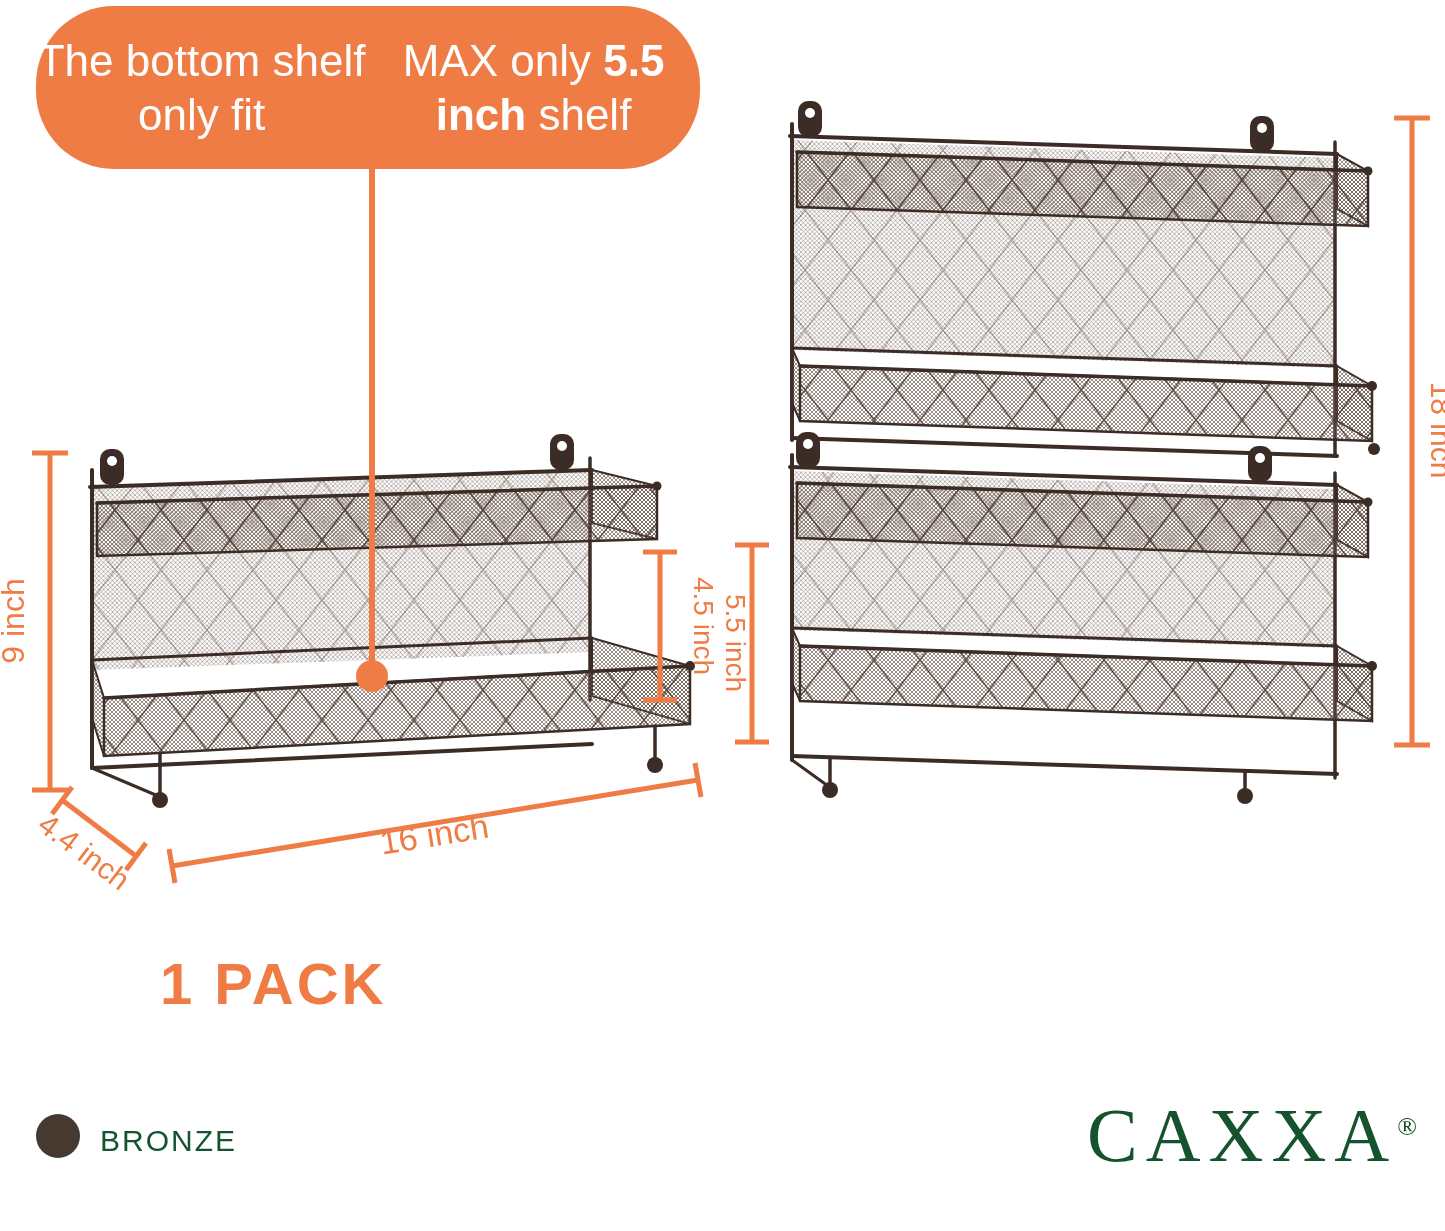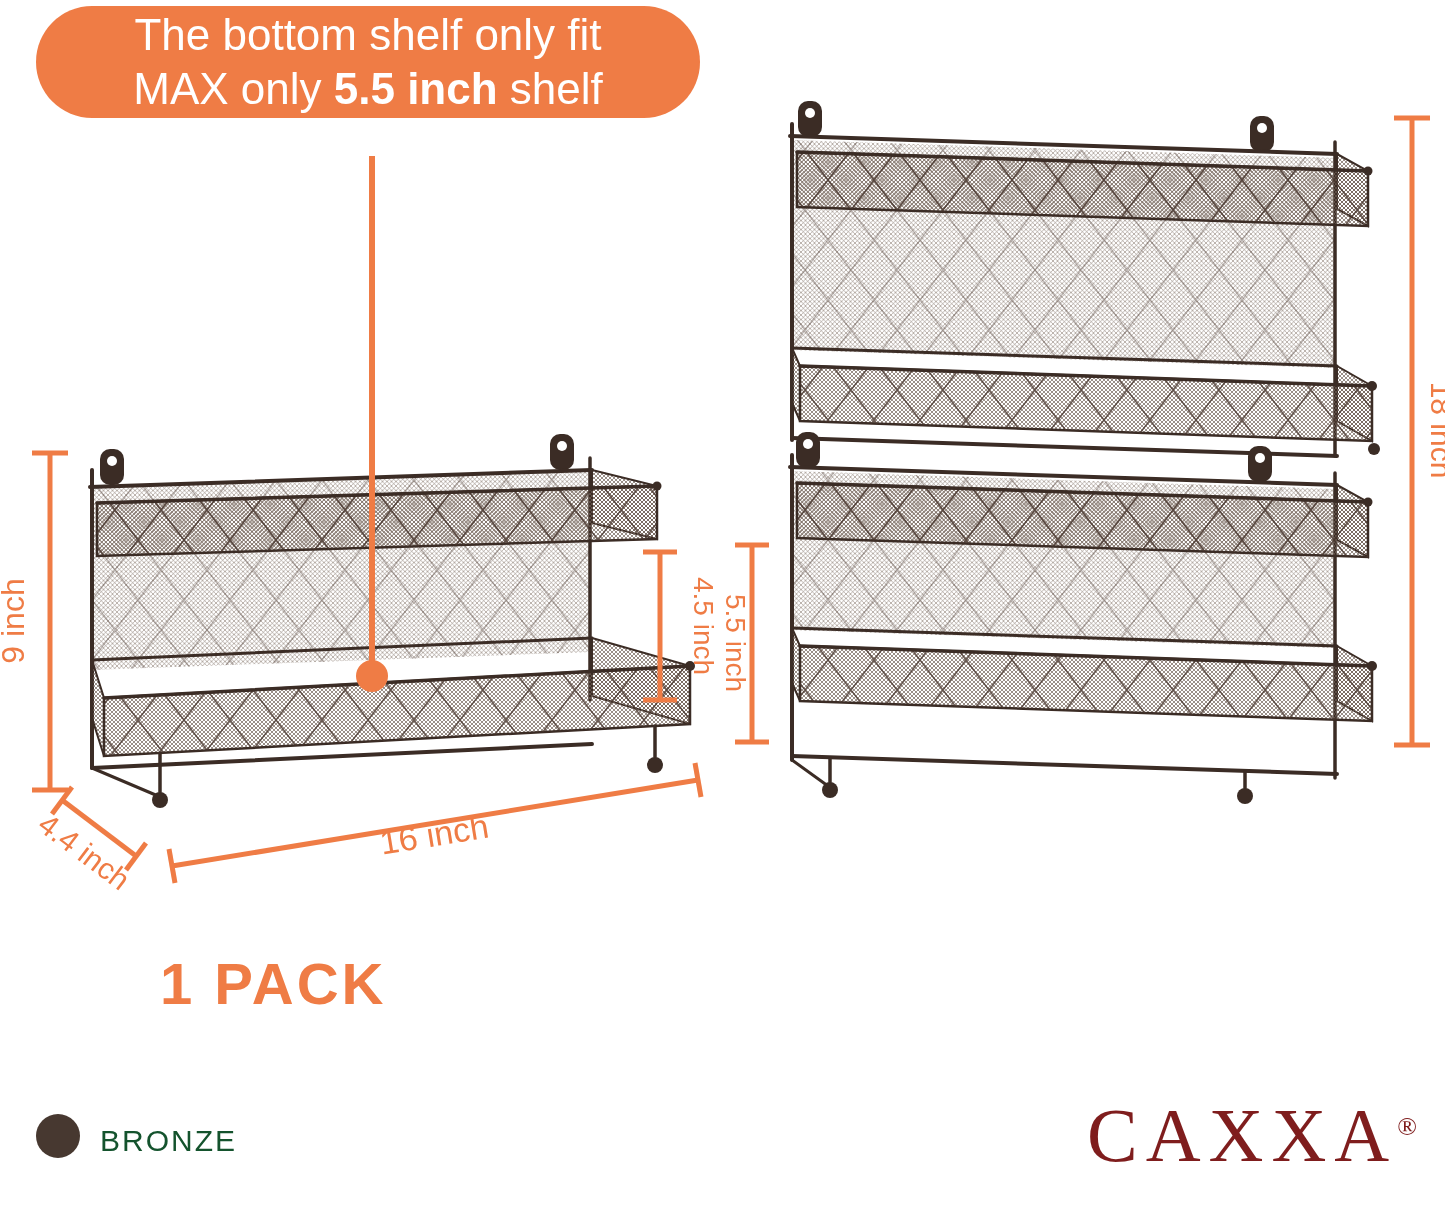--- a/index.html
+++ b/index.html
@@ -1,33 +1,33 @@
 <!DOCTYPE html>
 <html><head>
 <meta charset="utf-8">
 <title>Spice Rack Dimensions</title>
 <style>
   html,body{margin:0;padding:0;background:#ffffff;}
   #canvas{position:relative;width:1445px;height:1231px;background:#ffffff;
           font-family:"Liberation Sans",sans-serif;overflow:hidden;}
   #scene{position:absolute;left:0;top:0;}
-  .callout{position:absolute;left:36px;top:6px;width:664px;height:112px;
-           background:#EF7C45;border-radius:78px;display:flex;flex-direction:column;
+  .callout{position:absolute;left:36px;top:6px;width:664px;height:163px;
+           background:#EF7C45;border-radius:78px;display:flex;flex-direction:row;
            align-items:center;justify-content:center;color:#ffffff;font-size:44px;
            line-height:1.22;text-align:center;}
   .callout b{font-weight:700;}
   .pack-label{position:absolute;top:950px;width:400px;color:#EF7C45;
               font-size:58px;font-weight:700;letter-spacing:3px;}
   #pack1{left:160px;}
   #pack2{left:860px;}
   .swatch{position:absolute;left:36px;top:1114px;width:44px;height:44px;border-radius:50%;
           background:#473830;}
   .swatch-label{position:absolute;left:100px;top:1124px;font-size:30px;letter-spacing:2px;
                 color:#14532d;font-weight:500;}
-  .brand{position:absolute;right:28px;top:1092px;color:#7f1d1d;
+  .brand{position:absolute;right:28px;top:1092px;color:#14532d;
          font-family:"Liberation Serif",serif;font-size:76px;letter-spacing:8px;}
   .brand .reg{font-size:26px;vertical-align:super;letter-spacing:0;}
   svg text{font-family:"Liberation Sans",sans-serif;fill:#EF7C45;}
 </style>
 </head>
 <body>
 
 <div id="canvas">
 
   <svg id="scene" width="1445" height="1231" viewBox="0 0 1445 1231">

